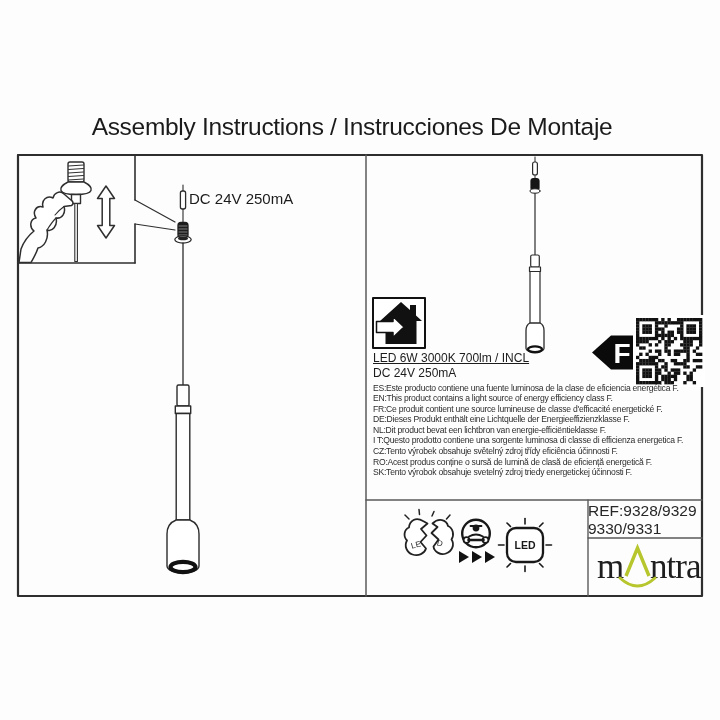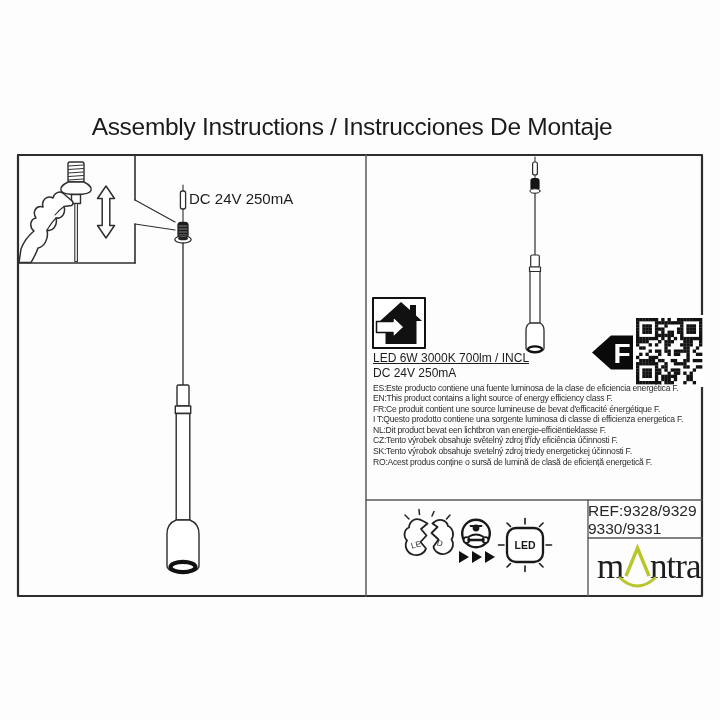--- a/index.html
+++ b/index.html
@@ -433,26 +433,27 @@
   <div class="abs title">Assembly Instructions / Instrucciones De Montaje</div>
 
   <div class="abs dc-left">DC 24V 250mA</div>
 
   <div class="abs spec1">LED 6W 3000K 700lm / INCL</div>
   <div class="abs spec2">DC 24V 250mA</div>
 
   <div class="abs notes">
     <div>ES:Este producto contiene una fuente luminosa de la clase de eficiencia energética F.</div>
     <div>EN:This product contains a light source of energy efficiency class F.</div>
-    <div>FR:Ce produit contient une source lumineuse de bevat d'efficacité énergétique F.</div>
+    <div>FR:Ce produit contient une source lumineuse de classe d'efficacité energetické F.</div>
+    <div>DE:Dieses Produkt enthält eine Lichtquelle der Energieeffizienzklasse F.</div>
+    <div>NL:Dit product bevat een lichtbron van energie-efficiëntieklasse F.</div>
     <div>I T:Questo prodotto contiene una sorgente luminosa di classe di efficienza energetica F.</div>
-    <div>NL:Dit product bevat een lichtbron van energie-efficiëntieklasse F.</div>
     <div>CZ:Tento výrobek obsahuje světelný zdroj třídy eficiência účinnosti F.</div>
+    <div>RO:Acest produs conține o sursă de lumină de clasă de eficiență energetică F.</div>
     <div>SK:Tento výrobok obsahuje svetelný zdroj triedy energetickej účinnosti F.</div>
-    <div>RO:Acest produs conține o sursă de lumină de clasă de eficiență energetică F.</div>
   </div>
 
   <div class="abs f-letter">F</div>
 
   <div class="abs refbox">
     <div>REF:9328/9329</div>
     <div>9330/9331</div>
   </div>
 </div>
 

